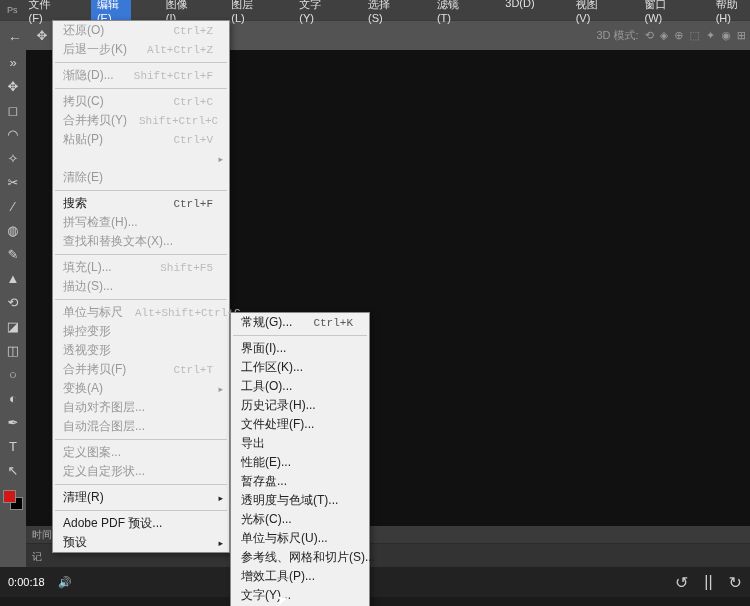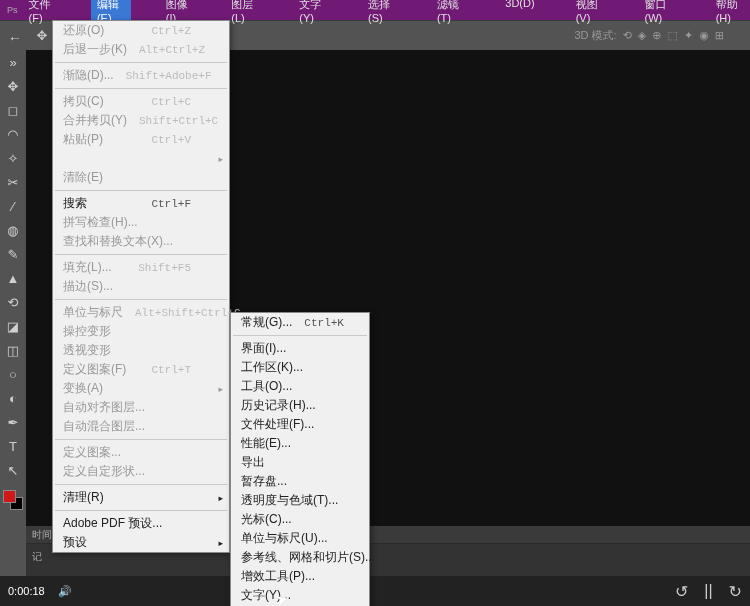--- a/index.html
+++ b/index.html
@@ -1,44 +1,44 @@
 <!DOCTYPE html>
 <html><head>
 <meta charset="utf-8">
 <style>
 * { margin: 0; padding: 0; box-sizing: border-box; font-family: "Microsoft YaHei", Arial, sans-serif; }
 body { width: 750px; height: 606px; background: #1a1a1a; overflow: hidden; position: relative; }
-.menubar { height: 20px; background: #701a75; display: flex; align-items: center; padding-left: 6px; font-size: 11px; color: #e0e0e0; }
+.menubar { height: 20px; background: #404040; display: flex; align-items: center; padding-left: 6px; font-size: 11px; color: #e0e0e0; }
 .menubar-item { padding: 2px 6px; cursor: default; }
 .menubar-item.active { background: #3a78d6; color: #fff; }
 .ps-icon { width: 14px; height: 14px; margin-right: 4px; display: inline-flex; align-items: center; justify-content: center; font-size: 9px; color: #aaa; }
 .toolbar { height: 30px; background: #535353; border-top: 1px solid #3a3a3a; display: flex; align-items: center; padding-left: 4px; gap: 4px; }
 .tool-icon { width: 24px; height: 24px; display: flex; align-items: center; justify-content: center; color: #ccc; font-size: 13px; }
 .arrow-icon { font-size: 14px; color: #d0d0d0; padding: 0 4px; }
 .sep { width: 1px; height: 20px; background: #3a3a3a; margin: 0 2px; }
-.toolbar-right { margin-left: auto; display: flex; align-items: center; gap: 6px; padding-right: 26px; }
+.toolbar-right { margin-left: auto; display: flex; align-items: center; gap: 6px; padding-right: 4px; }
 .tbtn { color: #999; font-size: 11px; }
 .left-panel { position: absolute; left: 0; top: 50px; width: 26px; height: 540px; background: #535353; display: flex; flex-direction: column; align-items: center; padding-top: 2px; gap: 3px; }
 .tool-btn { width: 22px; height: 21px; display: flex; align-items: center; justify-content: center; color: #d0d0d0; font-size: 13px; position: relative; }
 .color-swatches { margin-top: 6px; position: relative; width: 20px; height: 20px; }
 .fg-color { position: absolute; width: 13px; height: 13px; background: #d01818; border: 1px solid #888; top: 0; left: 0; }
 .bg-color { position: absolute; width: 13px; height: 13px; background: #000; border: 1px solid #888; bottom: 0; right: 0; }
 .canvas-area { position: absolute; left: 26px; top: 50px; right: 0; bottom: 80px; background: #111; }
 .timeline-area { position: absolute; left: 26px; bottom: 30px; right: 0; height: 50px; background: #3a3a3a; }
 .timeline-top { height: 18px; display: flex; align-items: center; padding-left: 6px; font-size: 10px; color: #aaa; border-bottom: 1px solid #2a2a2a; }
 .timeline-body { height: 32px; background: #333; position: relative; }
-.bottom-bar { position: absolute; left: 0; bottom: 0; right: 0; height: 30px; background: #222; display: flex; align-items: center; padding: 0 8px; color: #ddd; font-size: 11px; }
+.bottom-bar { position: absolute; left: 0; bottom: 9px; right: 0; height: 30px; background: #222; display: flex; align-items: center; padding: 0 8px; color: #ddd; font-size: 11px; }
 .progress-line { position: absolute; bottom: 28px; left: 0; right: 0; height: 2px; background: #3a78d6; }
 .play-time { font-size: 11px; color: #fff; }
 .speaker-icon { margin-left: 14px; }
 .bottom-right { margin-left: auto; display: flex; align-items: center; gap: 16px; font-size: 16px; color: #ccc; }
 .dropdown { position: absolute; background: #f0f0f0; border: 1px solid #888; box-shadow: 2px 2px 6px rgba(0,0,0,0.4); font-size: 12px; color: #222; }
 .dropdown.main { left: 52px; top: 20px; width: 178px; }
 .dropdown.sub { left: 230px; top: 312px; width: 140px; }
-.menu-row { display: flex; align-items: center; height: 19px; padding: 0 38px 0 10px; position: relative; justify-content: space-between; }
+.menu-row { display: flex; align-items: center; height: 19px; padding: 0 16px 0 10px; position: relative; justify-content: space-between; }
 .menu-row.disabled { color: #999; }
 .menu-label { flex: 1; white-space: nowrap; }
 .menu-shortcut { font-size: 11px; color: #555; margin-left: 12px; font-family: Liberation Mono, monospace; }
 .menu-row.disabled .menu-shortcut { color: #bbb; }
 .menu-arrow { position: absolute; right: 6px; font-size: 9px; }
 .menu-sep { height: 1px; background: #c8c8c8; margin: 3px 2px; }
 .cursor { position: absolute; left: 276px; top: 591px; font-size: 14px; color: #fff; pointer-events: none; z-index: 1000; transform: rotate(-15deg); }
 </style>
 </head>
 <body>
@@ -129,21 +129,21 @@
       <span class="menu-label">还原(O)</span>
       <span class="menu-shortcut">Ctrl+Z</span>
     </div>
     <div class="menu-row disabled">
       <span class="menu-label">后退一步(K)</span>
       <span class="menu-shortcut">Alt+Ctrl+Z</span>
     </div>
     <div class="menu-sep"></div>
     <div class="menu-row disabled">
       <span class="menu-label">渐隐(D)...</span>
-      <span class="menu-shortcut">Shift+Adobe+F</span>
+      <span class="menu-shortcut">Shift+Ctrl+F</span>
     </div>
     <div class="menu-sep"></div>
     <div class="menu-row disabled">
       <span class="menu-label">拷贝(C)</span>
       <span class="menu-shortcut">Ctrl+C</span>
     </div>
     <div class="menu-row disabled">
       <span class="menu-label">合并拷贝(Y)</span>
       <span class="menu-shortcut">Shift+Ctrl+C</span>
     </div>
@@ -181,21 +181,21 @@
       <span class="menu-label">单位与标尺</span>
       <span class="menu-shortcut">Alt+Shift+Ctrl+C</span>
     </div>
     <div class="menu-row disabled">
       <span class="menu-label">操控变形</span>
     </div>
     <div class="menu-row disabled">
       <span class="menu-label">透视变形</span>
     </div>
     <div class="menu-row disabled">
-      <span class="menu-label">定义图案(F)</span>
+      <span class="menu-label">合并拷贝(F)</span>
       <span class="menu-shortcut">Ctrl+T</span>
     </div>
     <div class="menu-row disabled">
       <span class="menu-label">变换(A)</span>
       <span class="menu-arrow">▸</span>
     </div>
     <div class="menu-row disabled">
       <span class="menu-label">自动对齐图层...</span>
     </div>
     <div class="menu-row disabled">
@@ -237,26 +237,26 @@
     <div class="menu-row">
       <span class="menu-label">工具(O)...</span>
     </div>
     <div class="menu-row">
       <span class="menu-label">历史记录(H)...</span>
     </div>
     <div class="menu-row">
       <span class="menu-label">文件处理(F)...</span>
     </div>
     <div class="menu-row">
+      <span class="menu-label">导出</span>
+    </div>
+    <div class="menu-row">
       <span class="menu-label">性能(E)...</span>
     </div>
     <div class="menu-row">
-      <span class="menu-label">导出</span>
-    </div>
-    <div class="menu-row">
       <span class="menu-label">暂存盘...</span>
     </div>
     <div class="menu-row">
       <span class="menu-label">透明度与色域(T)...</span>
     </div>
     <div class="menu-row">
       <span class="menu-label">光标(C)...</span>
     </div>
     <div class="menu-row">
       <span class="menu-label">单位与标尺(U)...</span>

